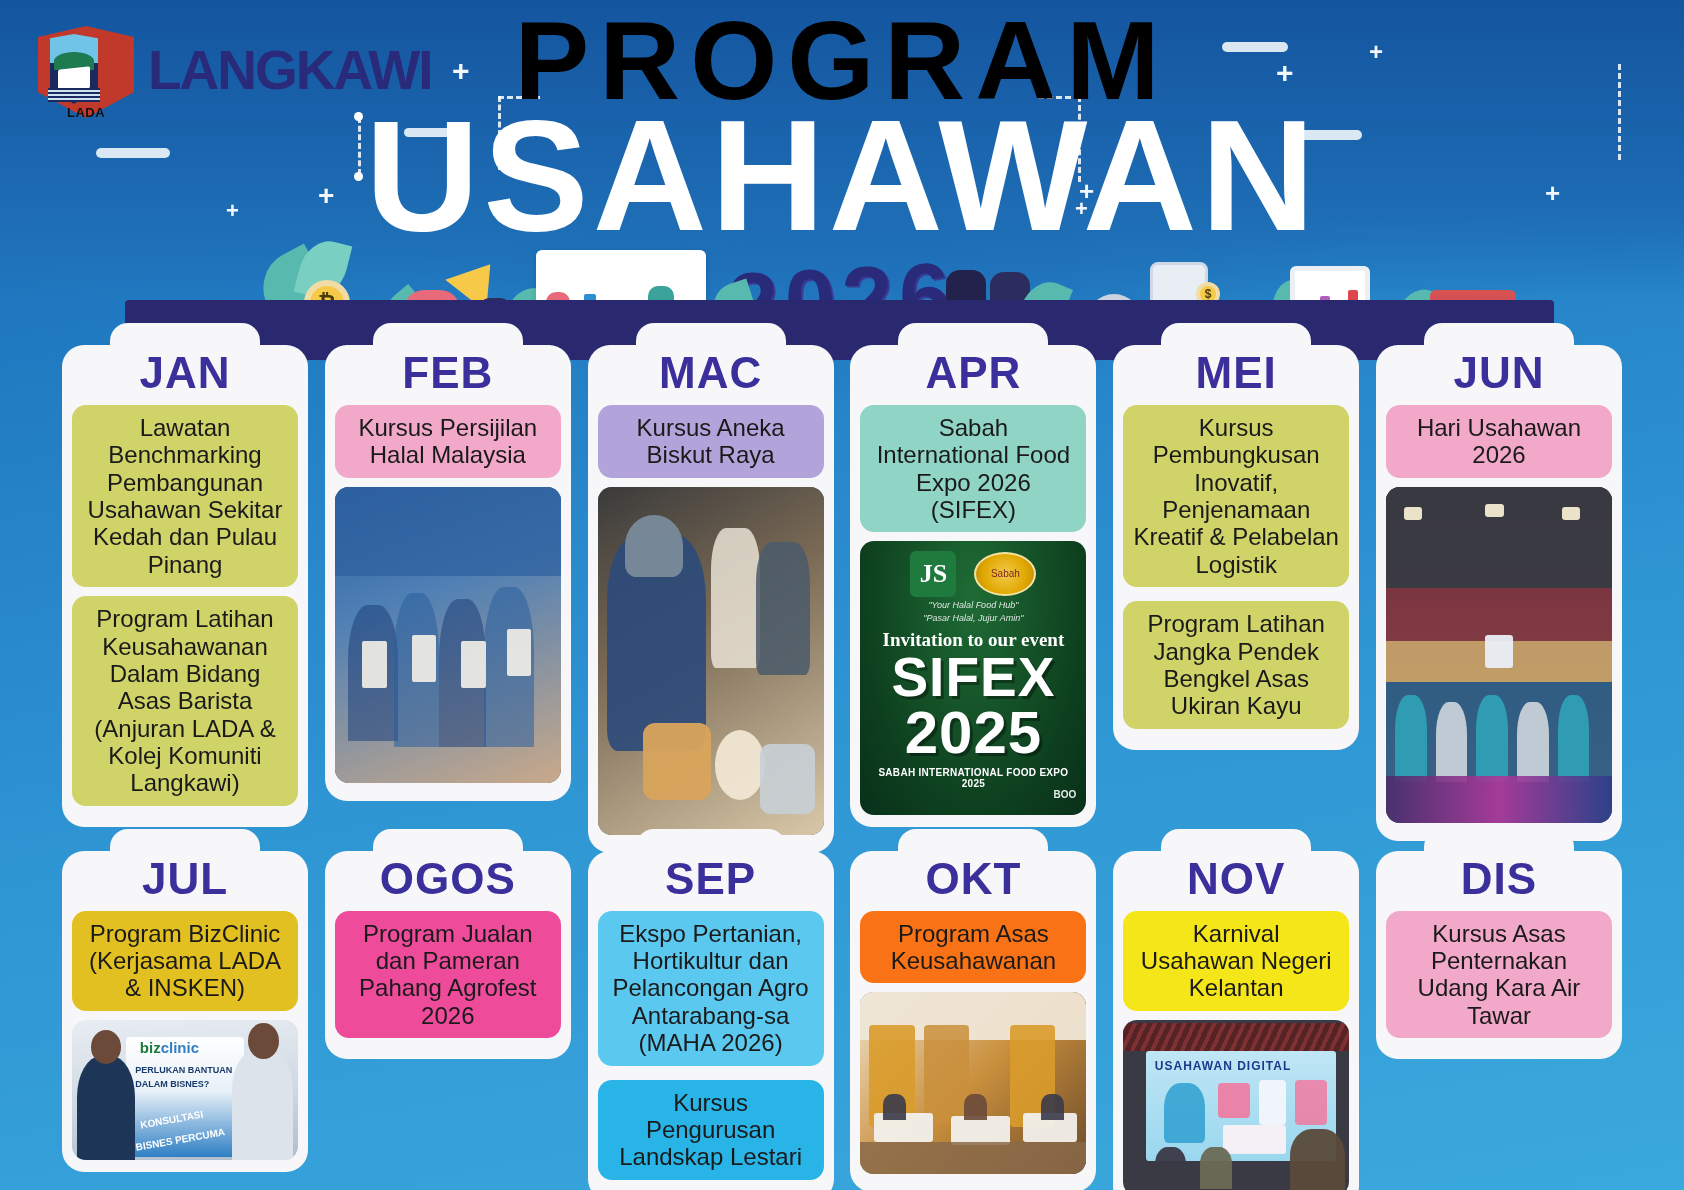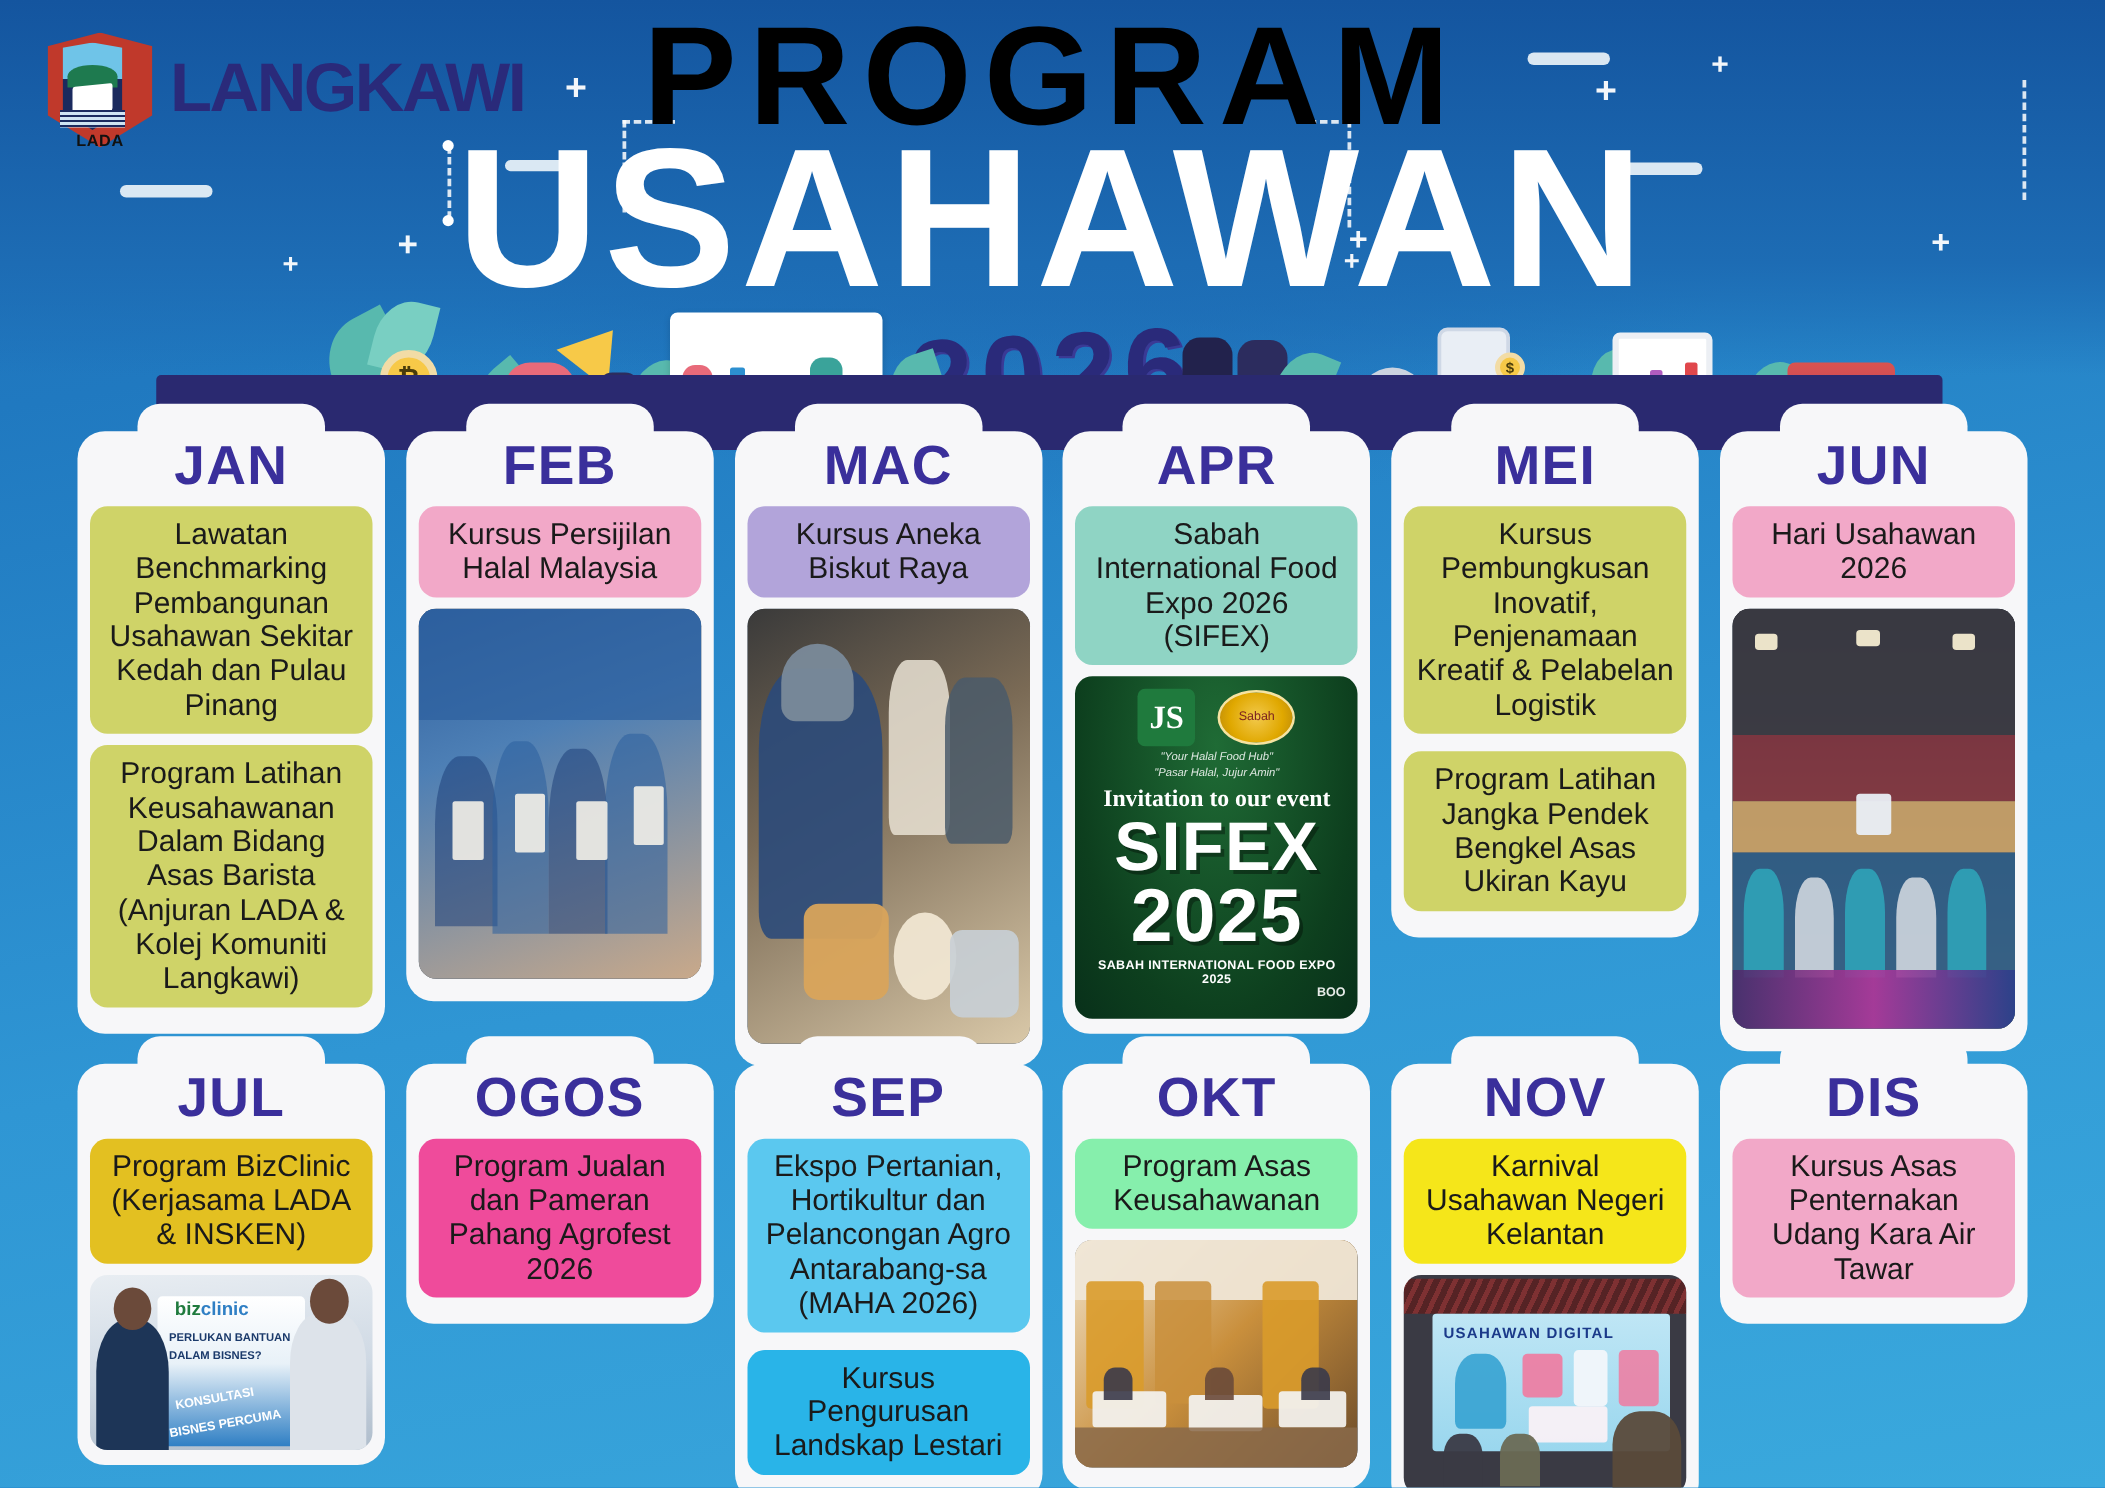--- a/index.html
+++ b/index.html
@@ -34,21 +34,21 @@
   }
   .cloud:before, .cloud:after{
     content:""; position:absolute; background:#f0f6fb; border-radius:50%;
   }
   .dash-v { position:absolute; border-left:3px dashed #ffffff; opacity:.85; }
   .dash-h { position:absolute; border-top:3px dashed #ffffff; opacity:.85; }
   .dot { position:absolute; width:9px; height:9px; border-radius:50%; background:#fff; }
 
   
   .logo-wrap { position:absolute; left:38px; top:26px; display:flex; align-items:center; gap:14px; }
-  .crest { position:relative; width:84px; height:92px; }
+  .crest { position:relative; width:96px; height:92px; }
   .crest .shield {
     position:absolute; inset:0;
     background:#c0392b;
     clip-path:polygon(0% 12%, 50% 0%, 100% 12%, 100% 72%, 50% 100%, 0% 72%);
   }
   .crest .inner {
     position:absolute; left:12px; top:8px; width:48px; height:70px;
     background:linear-gradient(180deg,#6fc4e8 0%,#6fc4e8 42%, #1b2a5e 42%, #1b2a5e 100%);
     clip-path:polygon(0% 6%, 50% 0%, 100% 6%, 100% 78%, 50% 100%, 0% 78%);
   }
@@ -441,21 +441,21 @@
       </div>
 
       <div class="col" style="align-self:flex-start;">
         <div class="month">SEP</div>
         <div class="card" style="background:#5bc8ef;">Ekspo Pertanian, Hortikultur dan Pelancongan Agro Antarabang-sa (MAHA 2026)</div>
         <div class="card" style="background:#29b4e8;margin-top:14px;">Kursus Pengurusan Landskap Lestari</div>
       </div>
 
       <div class="col" style="align-self:flex-start;">
         <div class="month">OKT</div>
-        <div class="card" style="background:#86efac;">Program Asas Keusahawanan</div>
+        <div class="card" style="background:#f97316;">Program Asas Keusahawanan</div>
         <div class="photo" style="height:182px;">
           <div class="ph-inner pattern-d"></div>
           <div class="blob" style="left:0;top:0;width:100%;height:26%;background:#efe6d6;opacity:.95;border-radius:0;"></div>
           <div class="blob" style="left:4%;top:18%;width:20%;height:56%;background:#d99b2b;opacity:.9;border-radius:4px;"></div>
           <div class="blob" style="left:28%;top:18%;width:20%;height:54%;background:#c98f3c;opacity:.85;border-radius:4px;"></div>
           <div class="blob" style="left:66%;top:18%;width:20%;height:56%;background:#d99b2b;opacity:.9;border-radius:4px;"></div>
           <div class="blob" style="left:6%;top:66%;width:26%;height:16%;background:#f2f0ec;opacity:.95;border-radius:3px;"></div>
           <div class="blob" style="left:40%;top:68%;width:26%;height:16%;background:#f2f0ec;opacity:.95;border-radius:3px;"></div>
           <div class="blob" style="left:72%;top:66%;width:24%;height:16%;background:#f2f0ec;opacity:.95;border-radius:3px;"></div>
           <div class="blob" style="left:10%;top:56%;width:10%;height:14%;background:#3a3a4a;opacity:.9;border-radius:40% 40% 0 0;"></div>

